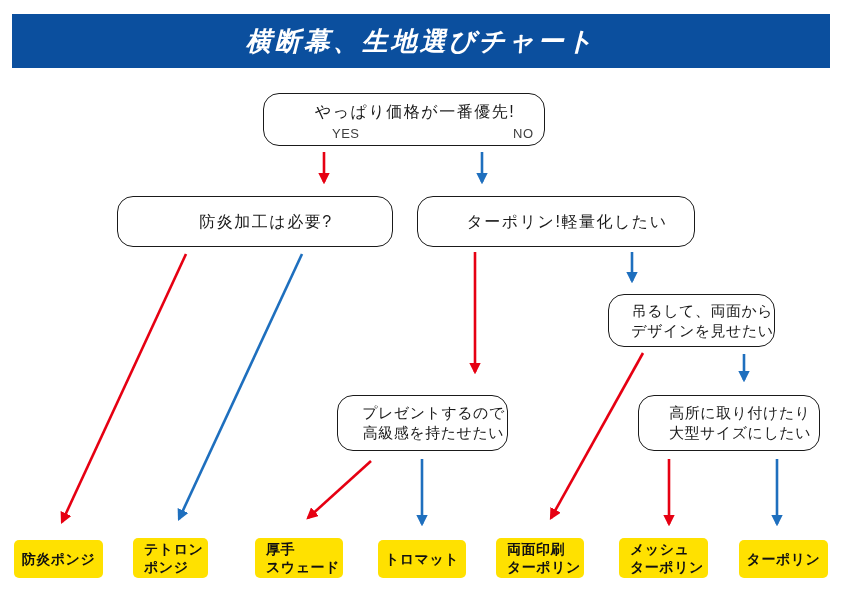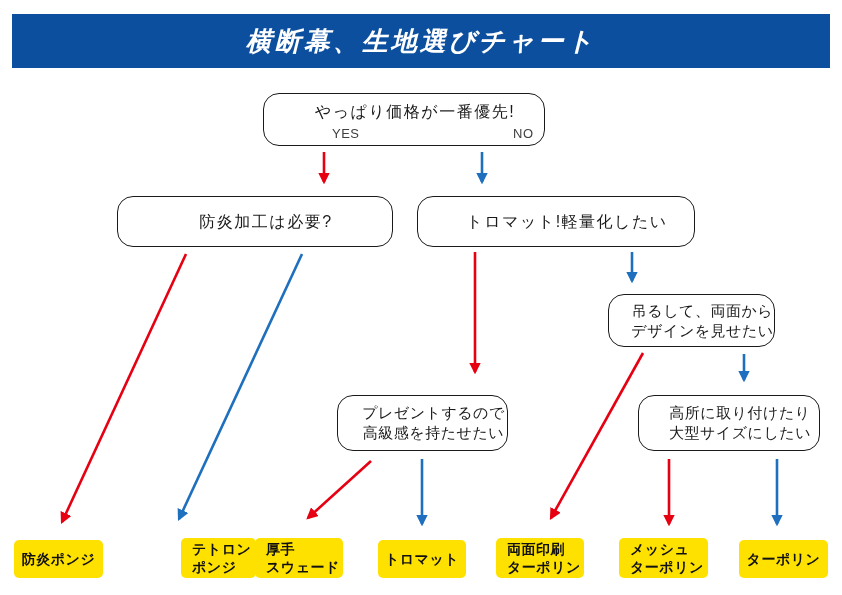--- a/index.html
+++ b/index.html
@@ -92,21 +92,21 @@
     <div class="q">やっぱり価格が一番優先!</div>
   </div>
   <span class="yn-label" style="left:332px;top:126px;">YES</span>
   <span class="yn-label" style="left:481px;top:126px;margin-left:32px;">NO</span>
 
   <div class="node" style="left:117px;top:196px;width:276px;height:51px;">
     <div class="q">防炎加工は必要?</div>
   </div>
 
   <div class="node" style="left:417px;top:196px;width:278px;height:51px;">
-    <div class="q">トロマット!軽量化したい</div>
+    <div class="q">ターポリン!軽量化したい</div>
   </div>
 
   <div class="node small" style="left:608px;top:294px;width:167px;height:53px;">
     <div class="q">吊るして、両面から</div>
     <div class="q">デザインを見せたい</div>
   </div>
 
   <div class="node small" style="left:337px;top:395px;width:171px;height:56px;">
     <div class="q">プレゼントするので</div>
     <div class="q">高級感を持たせたい</div>
@@ -114,21 +114,21 @@
 
   <div class="node small" style="left:638px;top:395px;width:182px;height:56px;">
     <div class="q">高所に取り付けたり</div>
     <div class="q">大型サイズにしたい</div>
   </div>
 
   <div class="result center" style="left:14px;top:540px;width:89px;height:38px;">
     <span>防炎ポンジ</span>
   </div>
 
-  <div class="result left" style="left:133px;top:538px;width:75px;height:40px;margin-left:48px;">
+  <div class="result left" style="left:133px;top:538px;width:75px;height:40px;">
     <span>テトロン</span>
     <span>ポンジ</span>
   </div>
 
   <div class="result left" style="left:255px;top:538px;width:88px;height:40px;">
     <span>厚手</span>
     <span>スウェード</span>
   </div>
 
   <div class="result center" style="left:378px;top:540px;width:88px;height:38px;">

